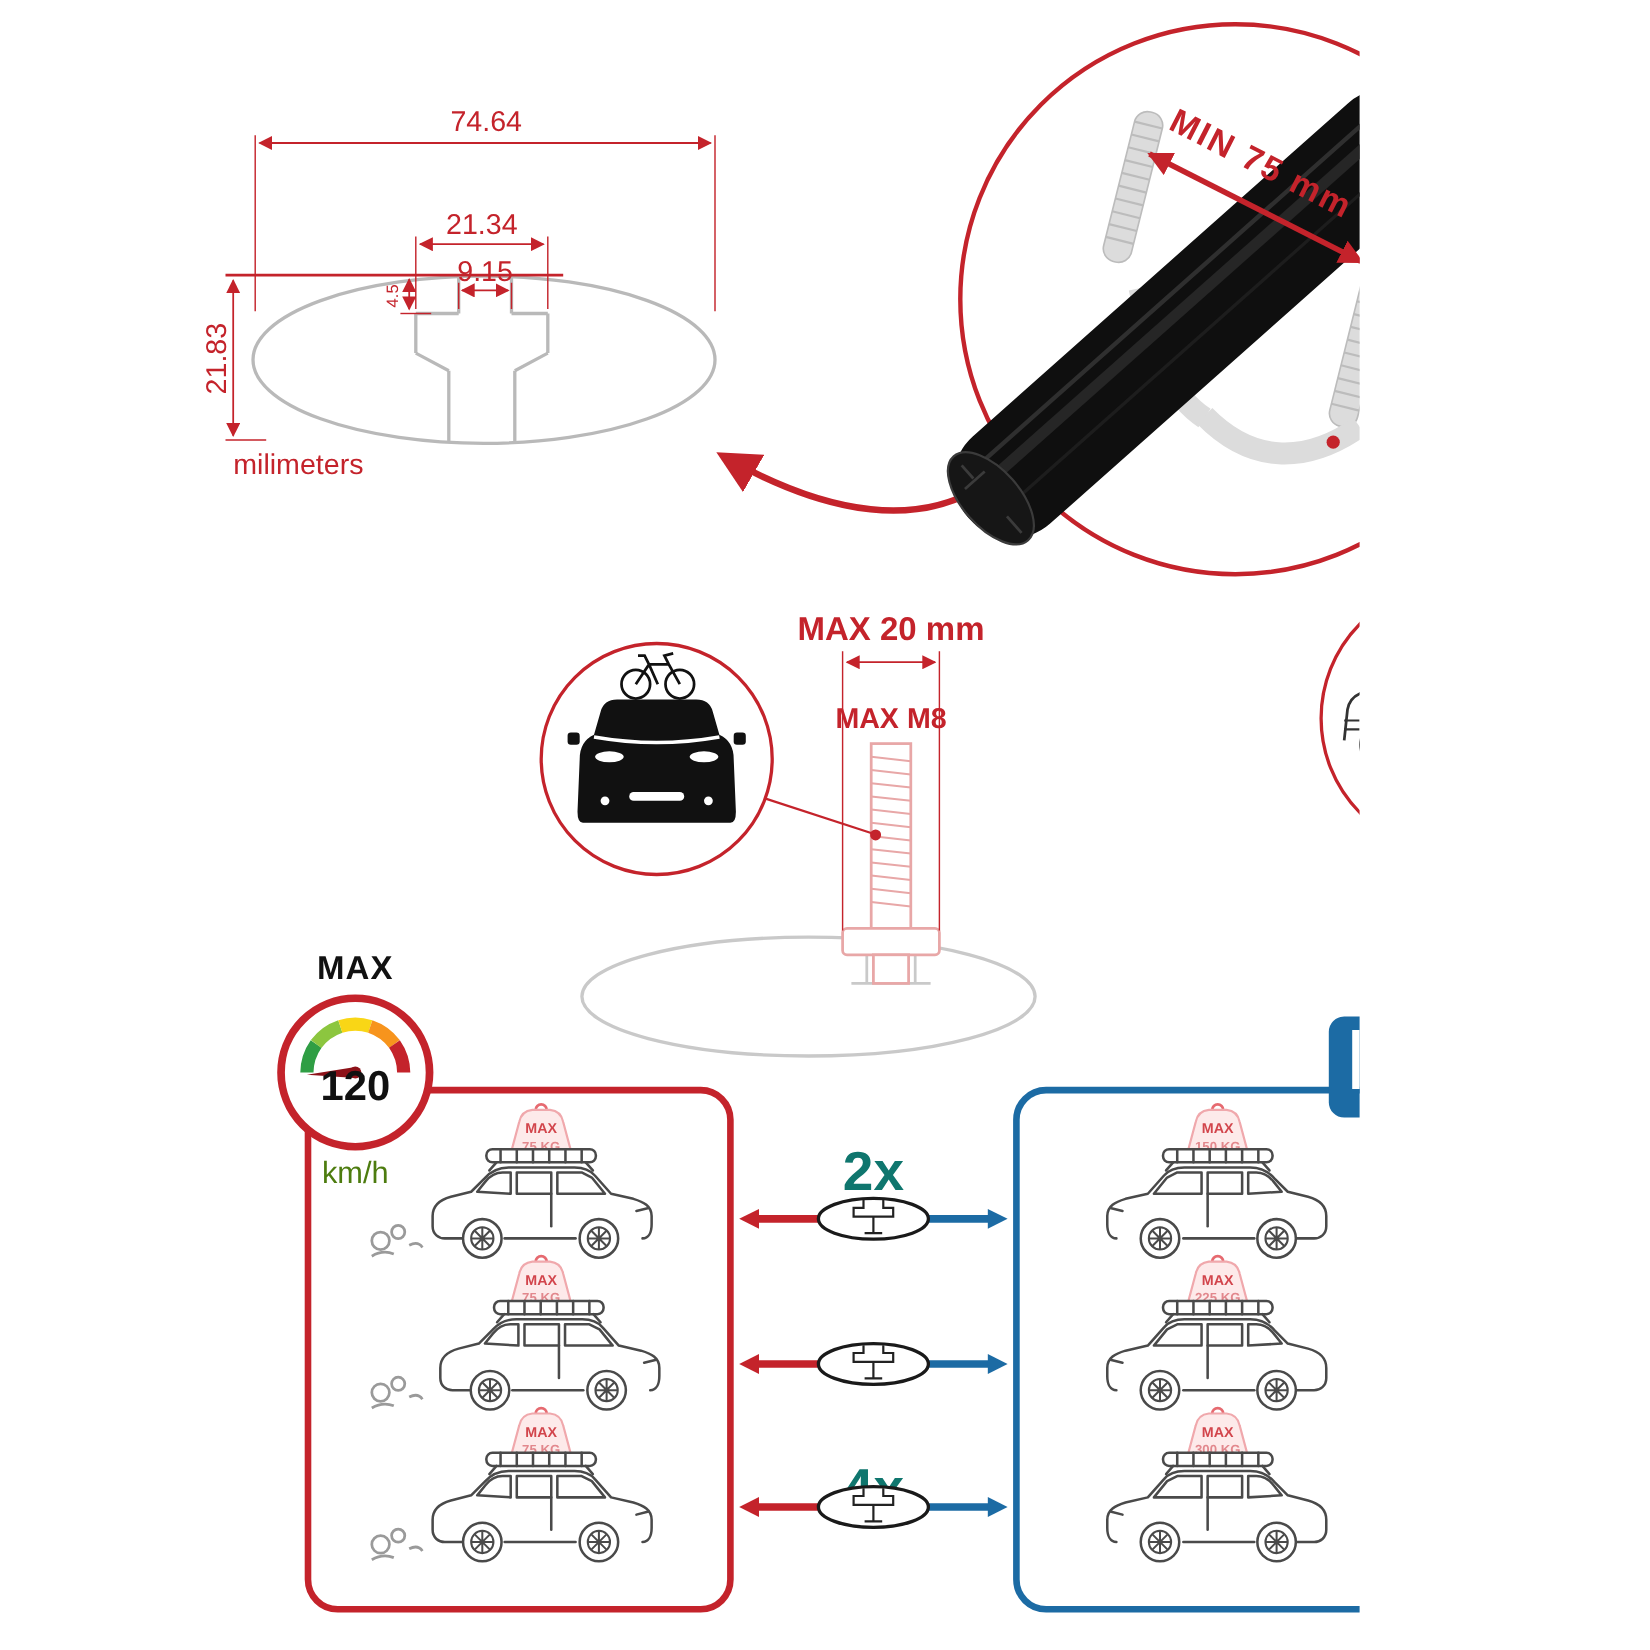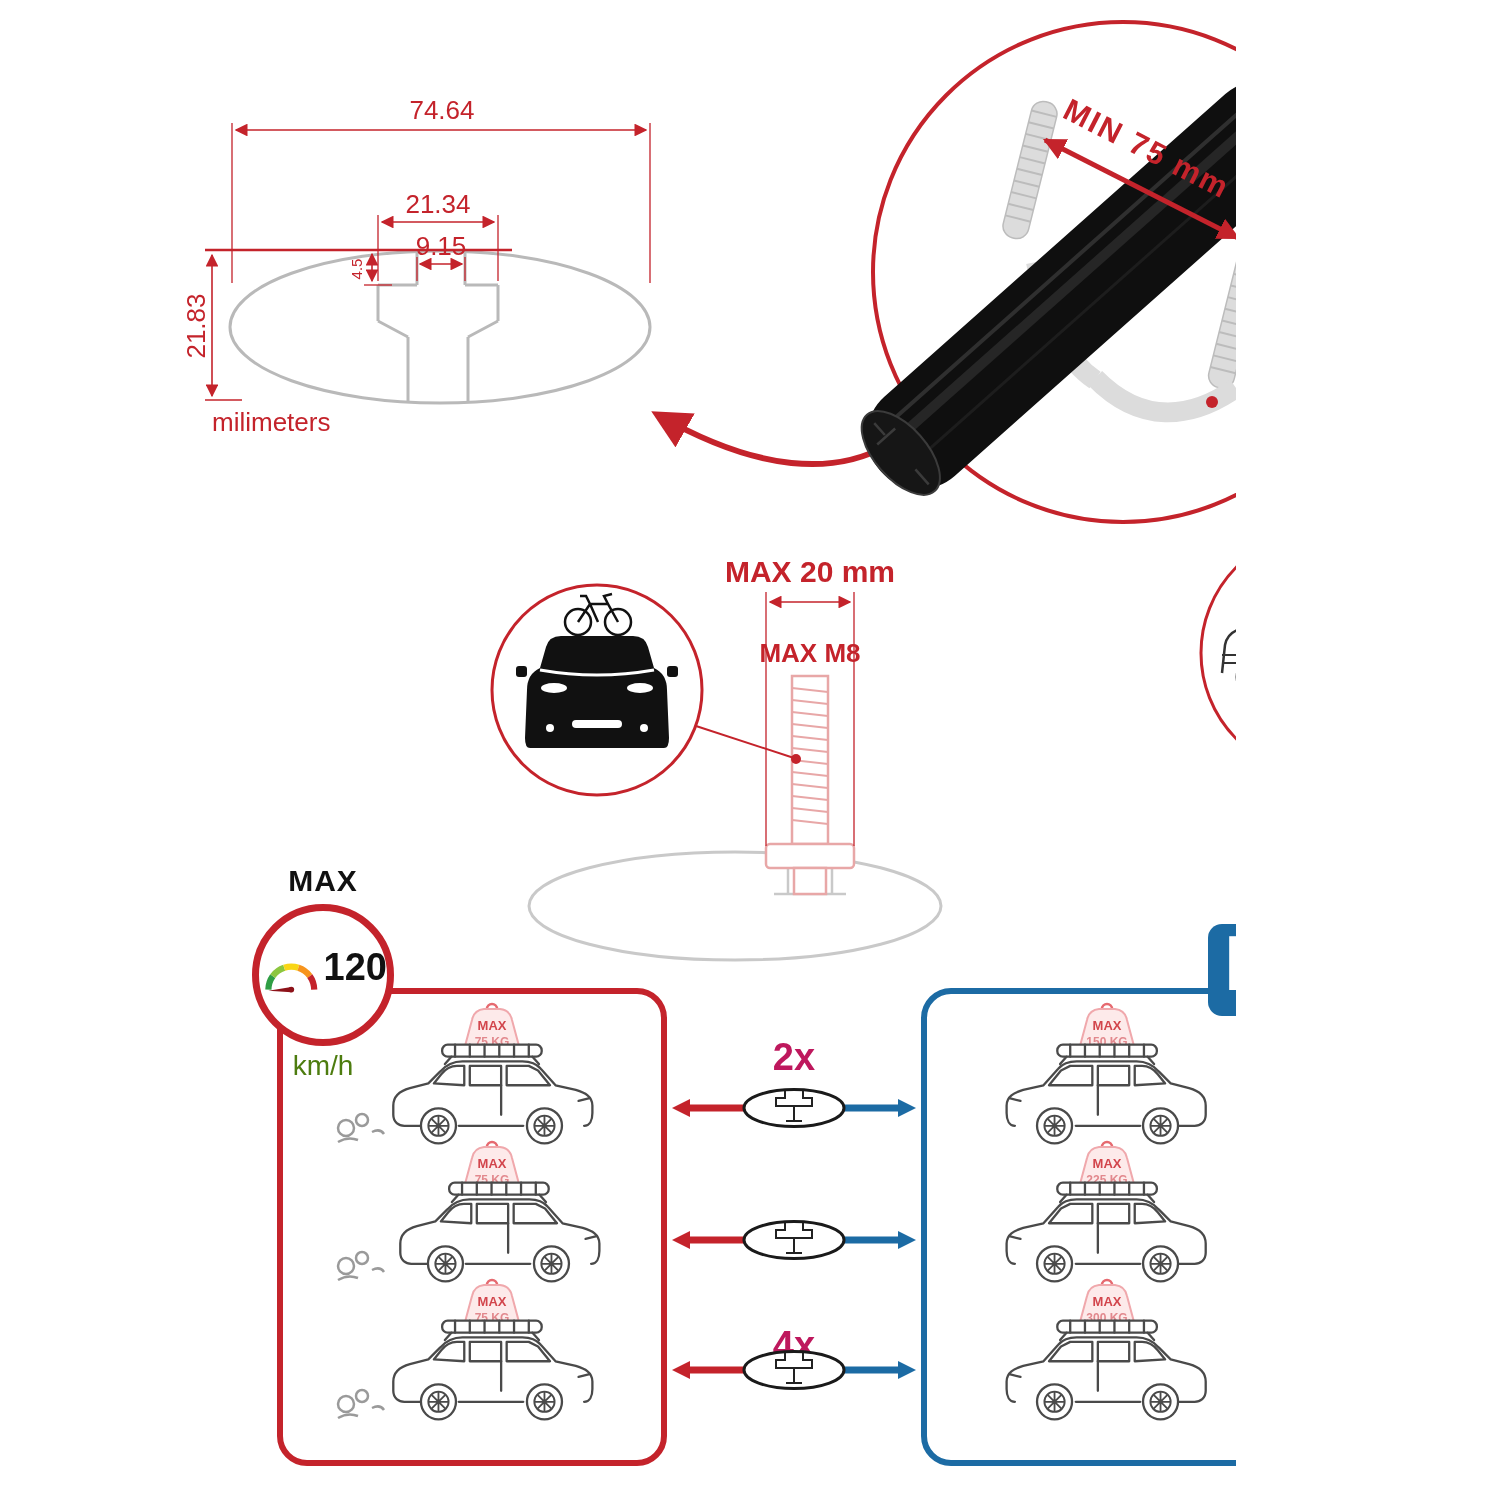--- a/index.html
+++ b/index.html
@@ -6,26 +6,26 @@
   .canvas{position:relative;width:1236px;height:1500px;background:#fff;overflow:hidden;
           font-family:"Liberation Sans",sans-serif;}
   .abs{position:absolute;}
   svg text{font-family:"Liberation Sans",sans-serif;}
   .dim-text{fill:#c4232b;font-size:26px;}
   .dim-text-sm{fill:#c4232b;font-size:15px;}
   .red-bold{fill:#c4232b;font-weight:bold;}
   .panel{position:absolute;box-sizing:border-box;border-radius:30px;background:#fff;z-index:1;}
   .panel-red{border:6px solid #c4232b;}
   .panel-blue{border:6px solid #1c6ba4;}
-  .mult-label{position:absolute;width:248px;text-align:center;color:#be185d;
-              font-size:38px;font-weight:bold;z-index:2;}
+  .mult-label{position:absolute;width:248px;text-align:center;color:#0f766e;
+              font-size:50px;font-weight:bold;z-index:2;}
   .speed-wrap{position:absolute;left:252px;top:864px;width:142px;text-align:center;z-index:3;}
   .speed-title{font-size:30px;font-weight:bold;color:#111;letter-spacing:1px;}
   .speed-circle{box-sizing:border-box;width:142px;height:142px;margin-top:6px;border:7px solid #c4232b;
-                border-radius:50%;background:#fff;display:flex;align-items:center;}
+                border-radius:50%;background:#fff;display:flex;flex-direction:column;align-items:center;}
   .speed-value{font-size:38px;font-weight:bold;color:#111;margin-top:-16px;}
   .speed-unit{font-size:28px;font-weight:normal;color:#4d7c0f;margin-top:4px;}
   .park-sign{position:absolute;left:1208px;top:924px;width:130px;height:110px;z-index:3;}
   .park-square{position:absolute;left:0;top:0;width:92px;height:92px;background:#1c6ba4;border-radius:14px;}
   .park-p{position:absolute;left:16px;top:-6px;color:#fff;font-size:78px;font-weight:bold;}
   .park-ark{position:absolute;left:44px;top:50px;color:#000000;font-size:36px;font-weight:bold;
             text-shadow:-3px 0 0 #fff,3px 0 0 #fff,0 -3px 0 #fff,0 3px 0 #fff,-2px -2px 0 #fff,2px 2px 0 #fff,-2px 2px 0 #fff,2px -2px 0 #fff;}
   .tag-max{fill:#d2454c;font-size:13px;font-weight:bold;}
   .tag-kg{fill:#e2888d;font-size:12px;font-weight:bold;}
 </style>

